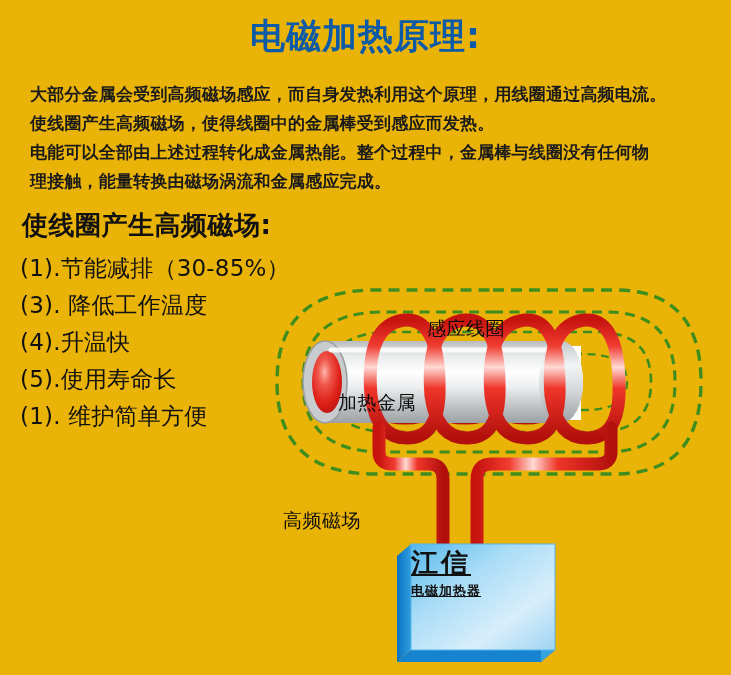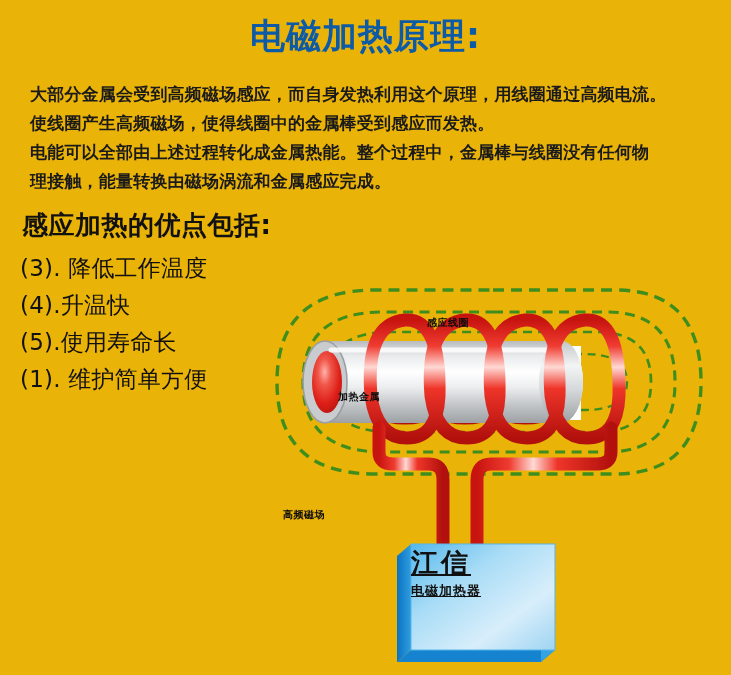--- a/index.html
+++ b/index.html
@@ -57,22 +57,22 @@
   }
 
   
   .diagram{
     position:absolute;left:245px;top:268px;width:486px;height:407px;
   }
   .diagram svg{display:block;}
 
   .dlabel{
     position:absolute;
-    font-size:10px;
-    font-weight:bold;
+    font-size:19px;
+    font-weight:normal;
     color:#0d0d0d;
     white-space:nowrap;
     letter-spacing:0.5px;
   }
   #label-coil{left:427px;top:316px;}
   #label-metal{left:338px;top:390px;}
   #label-field{left:283px;top:508px;}
 
   .devtext{
     position:absolute;
@@ -91,23 +91,24 @@
 
   <div class="title">电磁加热原理:</div>
 
   <div class="body-block">
     <div class="body-line">大部分金属会受到高频磁场感应，而自身发热利用这个原理，用线圈通过高频电流。</div>
     <div class="body-line">使线圈产生高频磁场，使得线圈中的金属棒受到感应而发热。</div>
     <div class="body-line">电能可以全部由上述过程转化成金属热能。整个过程中，金属棒与线圈没有任何物</div>
     <div class="body-line">理接触，能量转换由磁场涡流和金属感应完成。</div>
   </div>
 
-  <div class="benefit-head">感应加热的优点包括:</div>
+  <div class="benefit-head">使线圈产生高频磁场:</div>
 
   <div class="benefit-list">
+    <div class="benefit-item">(1).节能减排（30-85%）</div>
     <div class="benefit-item">(3). 降低工作温度</div>
     <div class="benefit-item">(4).升温快</div>
     <div class="benefit-item">(5).使用寿命长</div>
     <div class="benefit-item">(1). 维护简单方便</div>
   </div>
 
   <div class="diagram">
     <svg width="486" height="407" viewBox="0 0 486 407" xmlns="http://www.w3.org/2000/svg">
       <defs>
 

